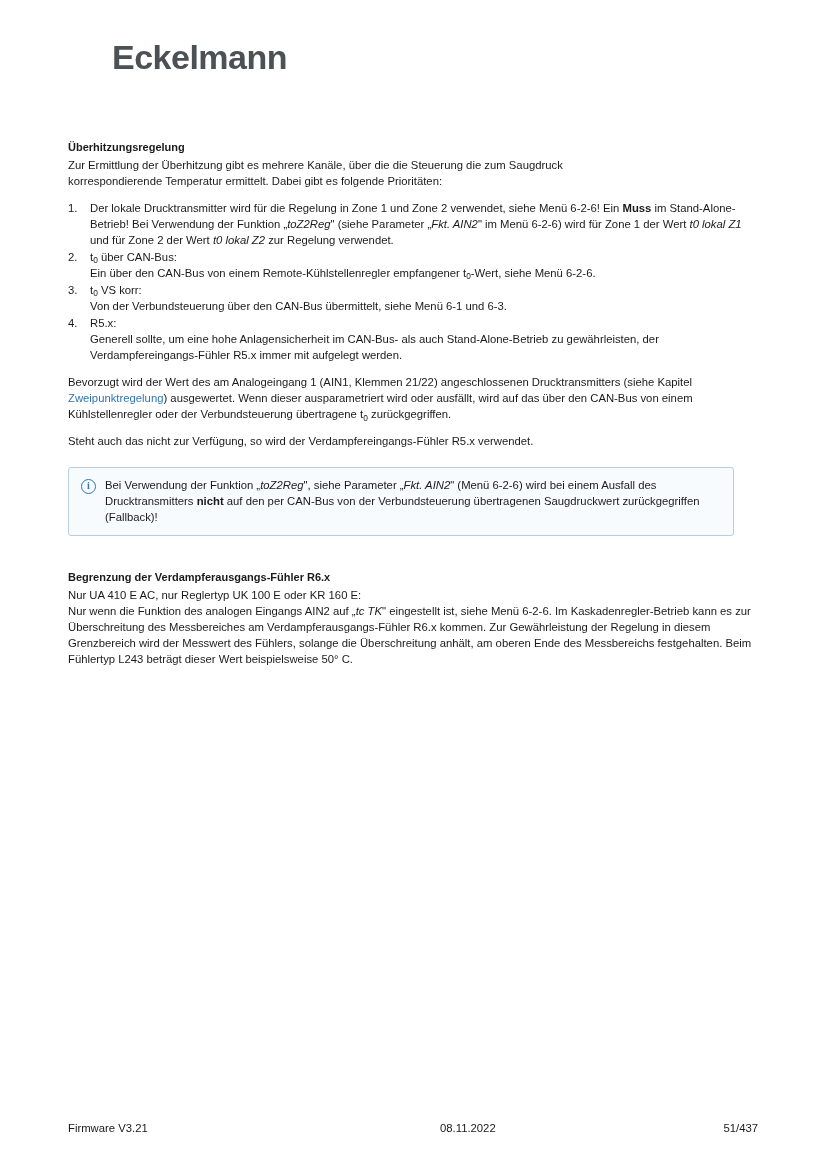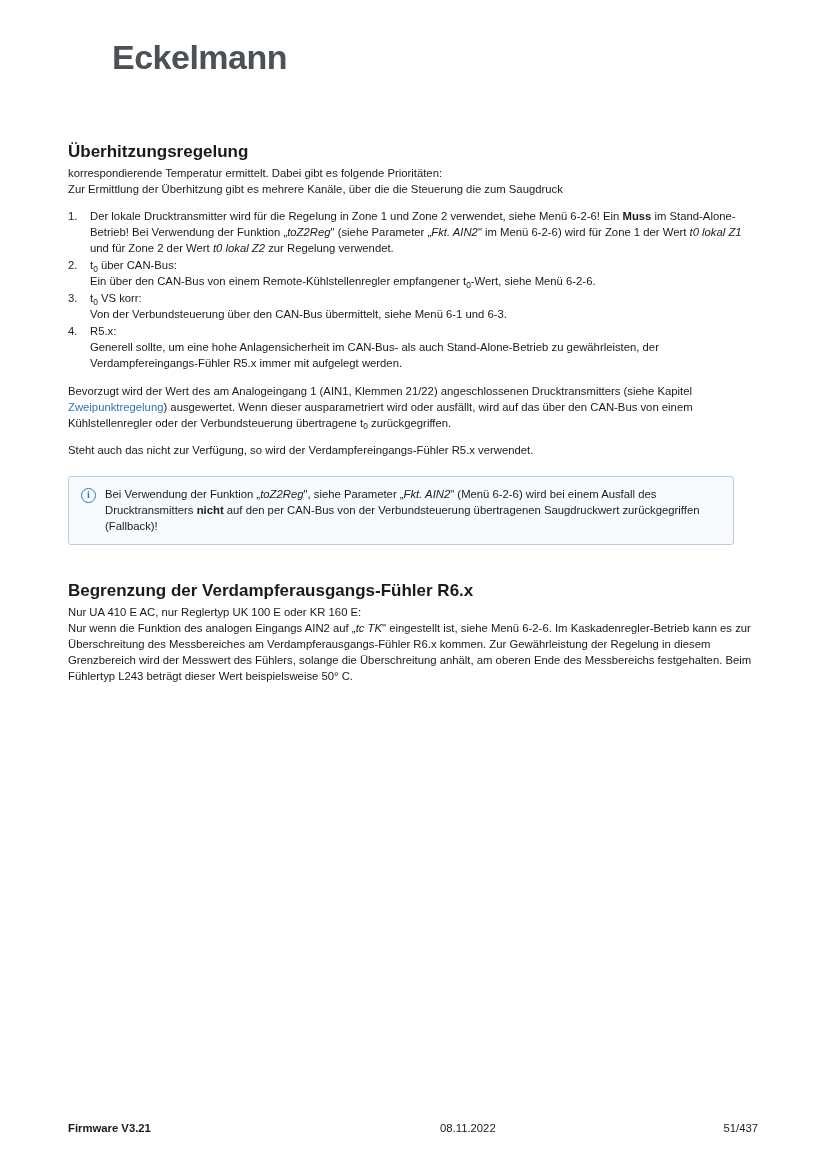--- a/index.html
+++ b/index.html
@@ -32,21 +32,21 @@
   }
   .content {
     position: absolute;
     left: 68px;
     top: 140px;
     width: 690px;
     font-size: 11.3px;
     line-height: 1.42;
   }
   h2.sec {
-    font-size: 17px;
+    font-size: 11px;
     font-weight: bold;
     margin: 0 0 1px 0;
   }
   p {
     margin: 0;
   }
   .para-block {
     margin-bottom: 11px;
   }
   ol.prio {
@@ -126,37 +126,37 @@
   }
   .footer {
     position: absolute;
     left: 68px;
     top: 1122px;
     width: 690px;
     font-size: 11.3px;
     color: #1a1a1a;
     display: flex;
   }
-  .footer .f-left { width: 40%; font-weight: bold; }
+  .footer .f-left { width: 40%; }
   .footer .f-center { width: 33%; text-align: center; margin-left: 10px; }
   .footer .f-right { flex: 1; text-align: right; }
 </style>
 </head>
 <body>
 
 <div class="page">
 
   <div class="logo">Eckelmann</div>
 
   <div class="content">
 
     <div class="para-block">
       <h2 class="sec">Überhitzungsregelung</h2>
+      <p>Zur Ermittlung der Überhitzung gibt es mehrere Kanäle, über die die Steuerung die zum Saugdruck</p>
       <p>korrespondierende Temperatur ermittelt. Dabei gibt es folgende Prioritäten:</p>
-      <p>Zur Ermittlung der Überhitzung gibt es mehrere Kanäle, über die die Steuerung die zum Saugdruck</p>
     </div>
 
     <ol class="prio">
       <li>
         <p class="li-body"><span>Der lokale Drucktransmitter wird für die Regelung in Zone 1 und Zone 2 verwendet, siehe Menü 6-2-6! Ein </span><b>Muss</b><span> im Stand-Alone-Betrieb! Bei Verwendung der Funktion „</span><i>toZ2Reg</i><span>" (siehe Parameter „</span><i>Fkt. AIN2</i><span>" im Menü 6-2-6) wird für Zone 1 der Wert </span><i>t0 lokal Z1</i><span> und für Zone 2 der Wert </span><i>t0 lokal Z2</i><span> zur Regelung verwendet.</span></p>
       </li>
       <li>
         <p class="li-head"><span>t</span><sub>0</sub><span> über CAN-Bus:</span></p>
         <p class="li-body"><span>Ein über den CAN-Bus von einem Remote-Kühlstellenregler empfangener t</span><sub>0</sub><span>-Wert, siehe Menü 6-2-6.</span></p>
       </li>

